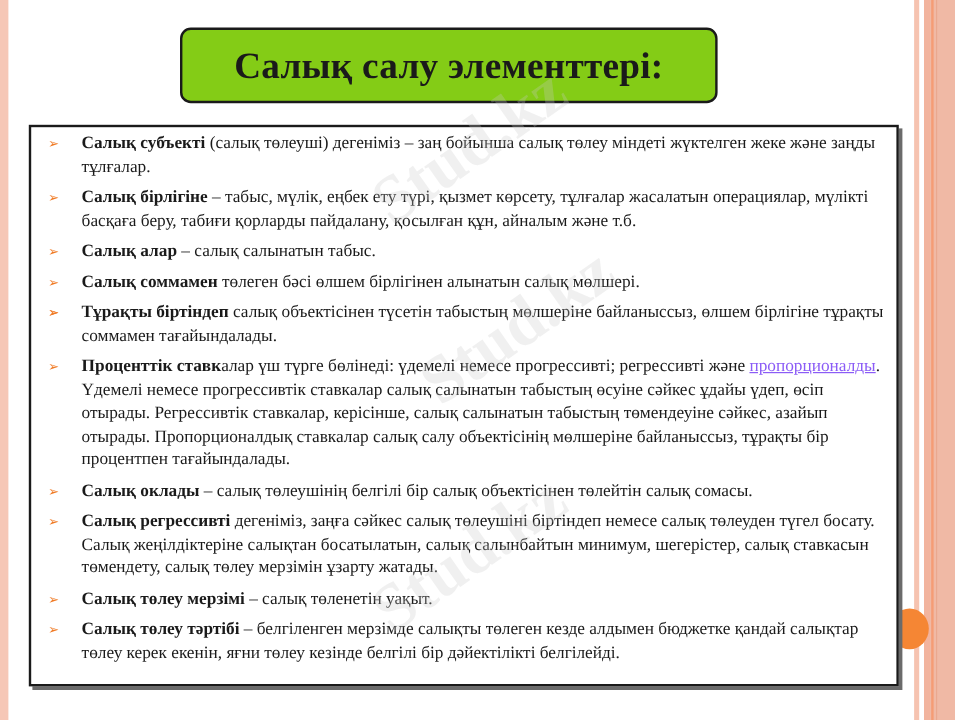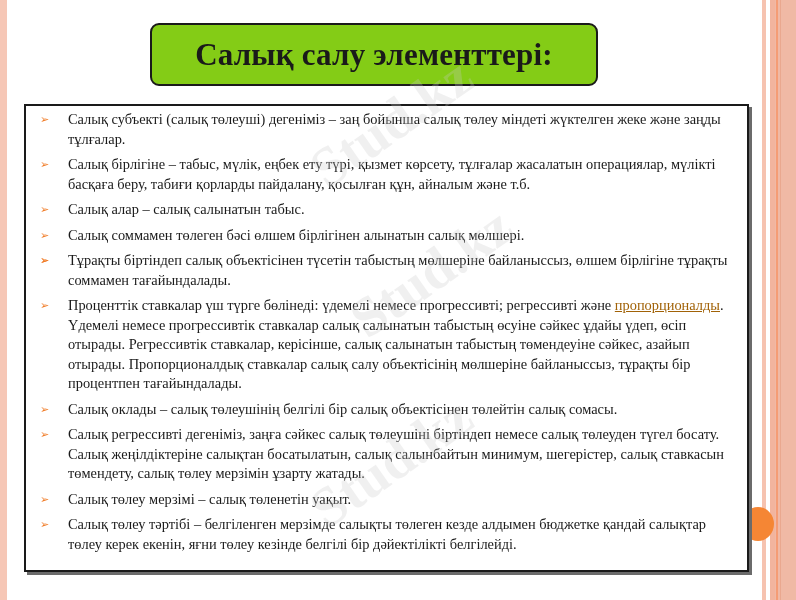--- a/index.html
+++ b/index.html
@@ -19,22 +19,22 @@
 
     .watermark { position: absolute; font-family: "Liberation Serif", serif; font-weight: bold; font-size: 56px; color: rgba(200, 200, 200, 0.28); transform: rotate(-35deg); white-space: nowrap; pointer-events: none; z-index: 5; }
 
     .title-box { position: absolute; left: 150px; top: 23px; width: 448px; height: 63px; border: 2px solid #1a1a1a; border-radius: 9px; background: #84cc16; display: flex; align-items: center; justify-content: center; z-index: 2; }
     .title-box h1 { font-family: "Liberation Serif", serif; font-size: 31px; font-weight: bold; color: #1a1a1a; letter-spacing: 0.2px; }
 
     .content-box { position: absolute; left: 24px; top: 104px; width: 725px; height: 468px; border: 2px solid #1a1a1a; background: #ffffff; box-shadow: 3px 3px 0 #6b6b6b; z-index: 3; padding: 4px 10px 0 10px; }
 
     .bullet { position: relative; padding-left: 32px; font-size: 14.4px; line-height: 19.5px; margin-bottom: 6px; }
     .bullet .marker { position: absolute; left: 4px; top: 0; color: #f07b26; font-size: 11px; line-height: 19.5px; font-family: "DejaVu Sans", sans-serif; }
-    .bullet b { font-weight: normal; }
-    .bullet .link { color: #a16207; text-decoration: underline; }
+    .bullet b { font-weight: bold; }
+    .bullet .link { color: #8b5cf6; text-decoration: underline; }
   </style>
 </head>
 <body>
 
 <div class="left-strip"></div>
 
 <div class="right-band">
   <div class="s1"></div>
   <div class="gap"></div>
   <div class="s2"></div>

